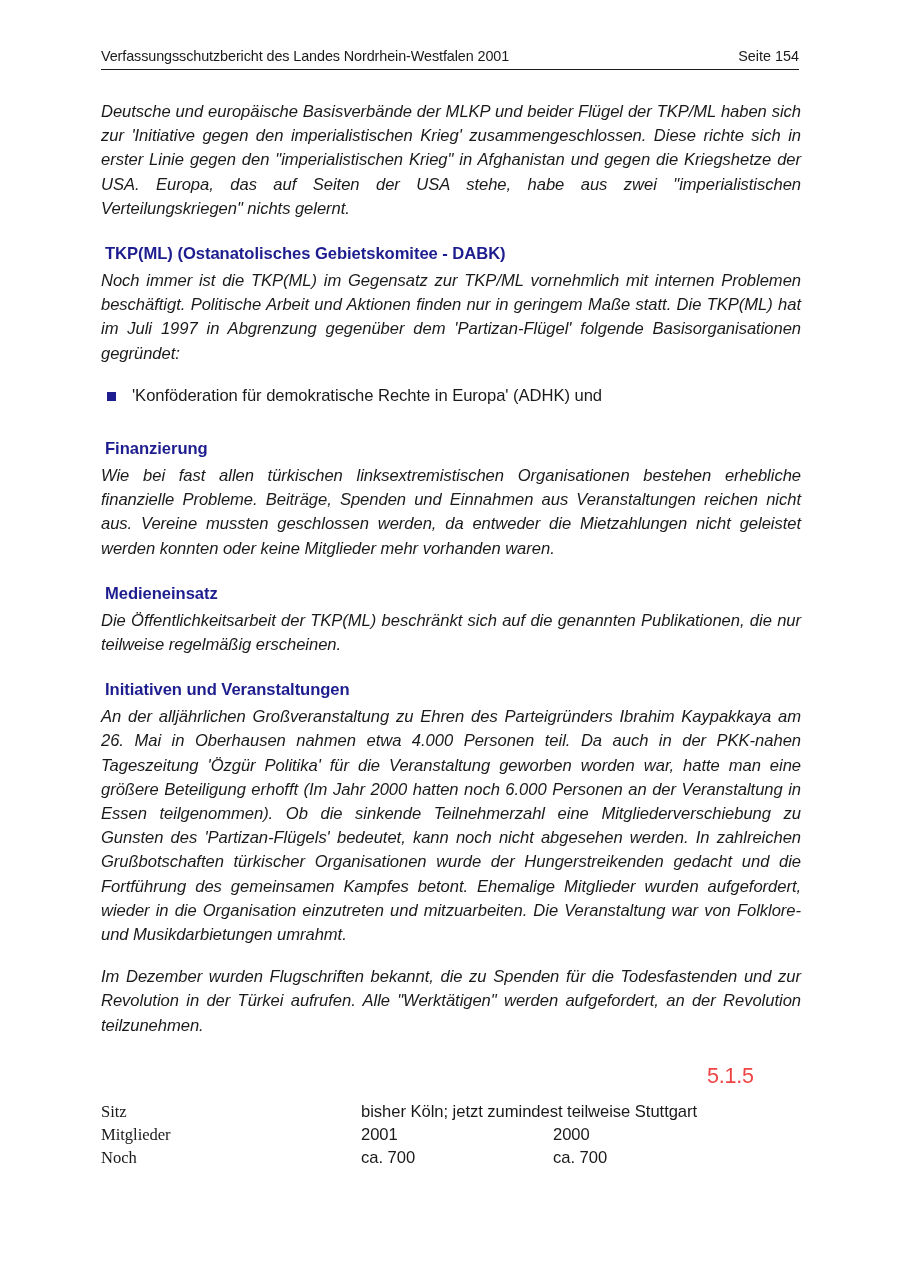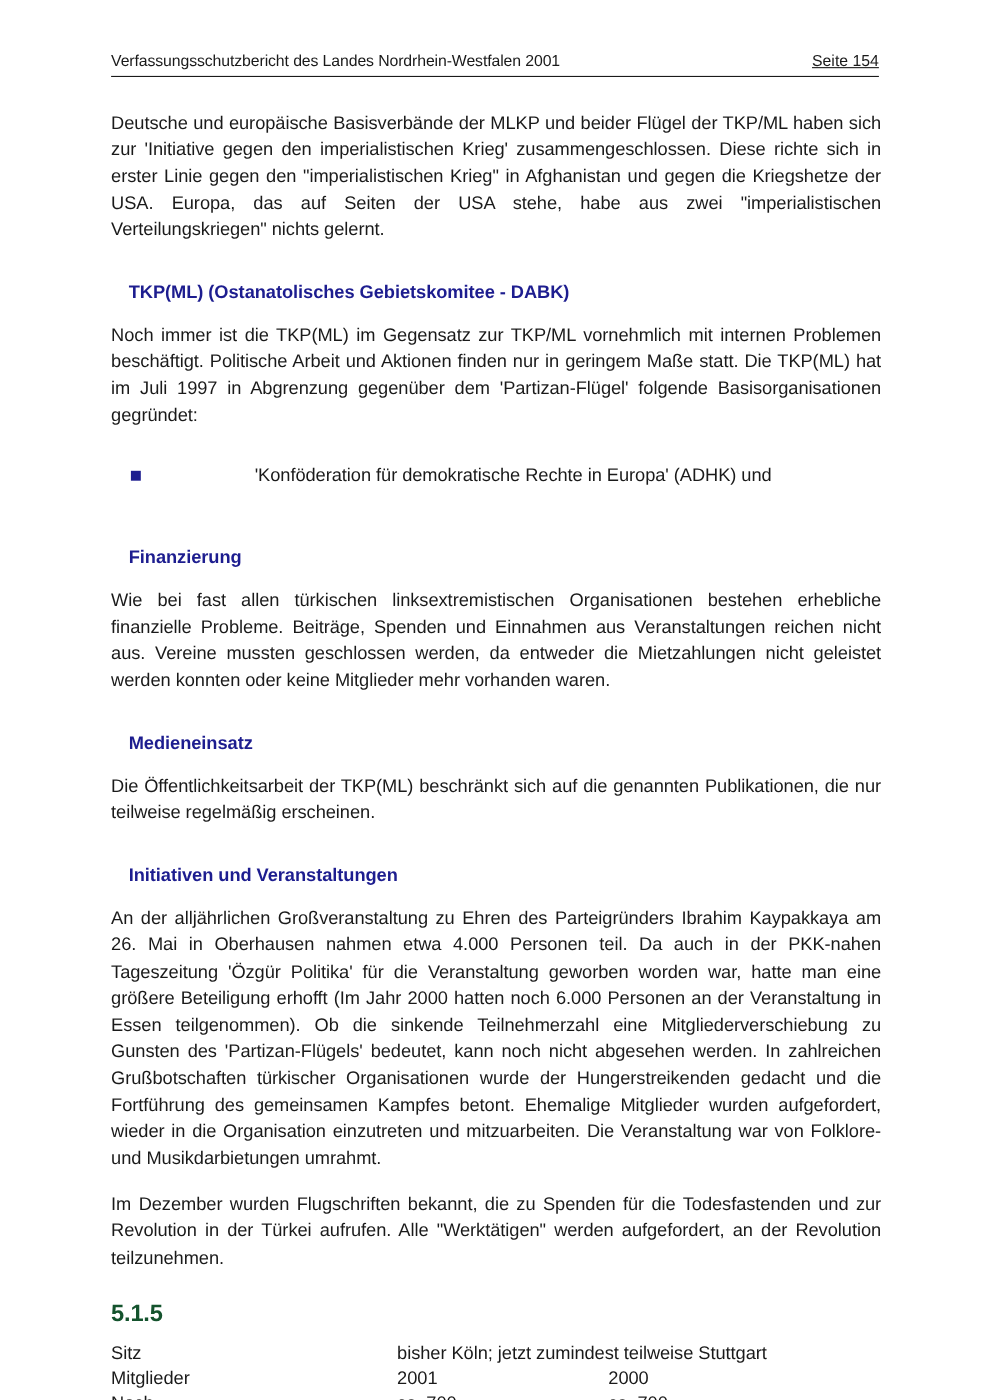--- a/index.html
+++ b/index.html
@@ -40,59 +40,58 @@
   .header-title {
     font-size: 14.4px;
     letter-spacing: -0.1px;
     color: #1a1a1a;
     white-space: nowrap;
   }
   .header-page {
     font-size: 14.4px;
     color: #1a1a1a;
     white-space: nowrap;
-    text-decoration: underline;
   }
 
   
   .content {
     position: absolute;
     left: 101px;
     top: 100px;
     width: 700px;
   }
 
   p.body-text {
     margin: 0;
     font-size: 16.6px;
     line-height: 24.2px;
     text-align: justify;
     color: #1a1a1a;
     letter-spacing: -0.05px;
+    font-style: italic;
   }
 
   h3.sub-heading {
-    margin: 16px;
+    margin: 4px;
     font-size: 16.6px;
     line-height: 22px;
     font-weight: bold;
     color: #1d1d8f;
     letter-spacing: -0.05px;
   }
 
   .gap-lg { height: 24px; }
   .gap-md { height: 18px; }
   .gap-sm { height: 10px; }
 
   
   ul.bullets {
-    margin: 12px;
+    margin: 0;
     padding: 0;
     list-style: none;
-    text-align: center;
   }
   ul.bullets li {
     position: relative;
     padding-left: 31px;
     font-size: 16.6px;
     line-height: 24.2px;
     color: #1a1a1a;
     margin-bottom: 2px;
     letter-spacing: -0.05px;
   }
@@ -103,25 +102,26 @@
     width: 9px;
     height: 9px;
     background: #1d1d8f;
     display: block;
   }
 
   
   .section-heading {
     display: flex;
     align-items: flex-start;
-    font-weight: bold;
-    color: #14532d;
+    font-weight: normal;
+    color: #ef4444;
     font-size: 21.5px;
     line-height: 28.5px;
     letter-spacing: -0.2px;
+    justify-content: flex-end;
   }
   .section-number {
     width: 94px;
     flex: 0 0 94px;
     white-space: nowrap;
   }
   .section-title {
     flex: 1 1 auto;
   }
 
@@ -132,21 +132,21 @@
     font-size: 16.6px;
     line-height: 23px;
     color: #1a1a1a;
     letter-spacing: -0.05px;
   }
   table.facts td {
     padding: 0;
     vertical-align: top;
     white-space: nowrap;
   }
-  table.facts td.col-label { width: 260px; }
+  table.facts td.col-label { width: 260px; font-family: Liberation Serif, serif; }
   table.facts td.col-v1 { width: 192px; margin-left: 24px; }
   table.facts td.col-v2 { width: 248px; }
 </style>
 </head>
 <body>
 
 <div class="page">
 
   <div class="page-header">
     <span class="header-title">Verfassungsschutzbericht des Landes Nordrhein-Westfalen 2001</span>

